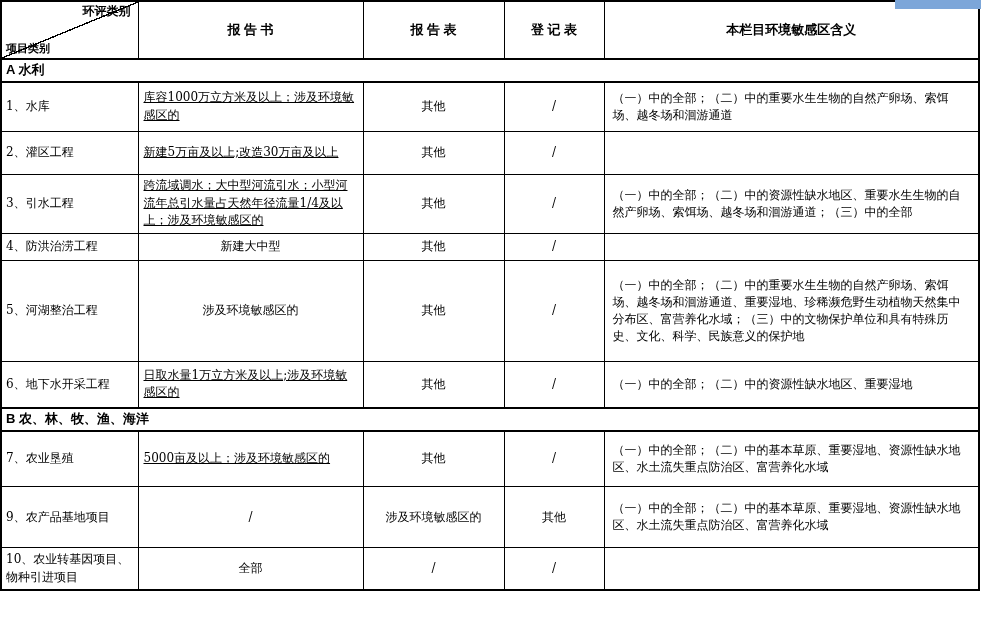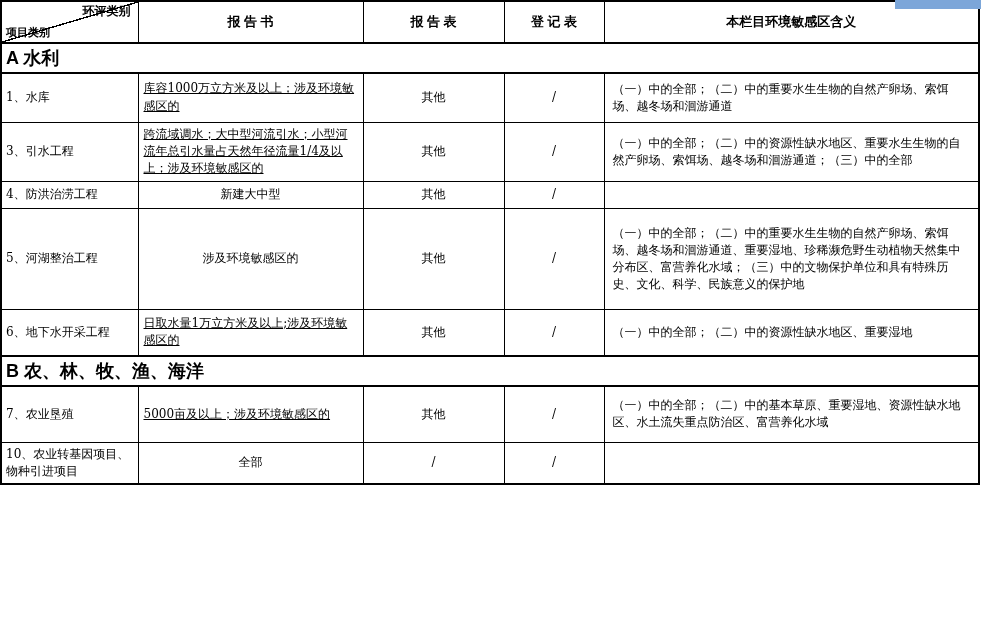--- a/index.html
+++ b/index.html
@@ -17,32 +17,32 @@
   td{
     border:1px solid #000;font-size:12px;vertical-align:middle;
     padding:2px 4px;line-height:1.45;word-break:break-all;
   }
   thead td{
     font-family:"Liberation Sans","DejaVu Sans",sans-serif;
     font-weight:bold;text-align:center;font-size:13px;
     border-bottom:2px solid #000;height:32px;
   }
   td.diag{
-    padding:4px;position:relative;
+    padding:12px;position:relative;
     background:linear-gradient(to bottom right,
       transparent calc(50% - 0.7px),
       #000 calc(50% - 0.7px),
       #000 calc(50% + 0.7px),
       transparent calc(50% + 0.7px));
   }
   .diag .top-label{position:absolute;top:1px;right:7px;font-size:12px;}
   .diag .bottom-label{position:absolute;bottom:1px;left:4px;font-size:11px;}
   tr.section td{
     font-family:"Liberation Sans","DejaVu Sans",sans-serif;
-    font-weight:bold;text-align:left;font-size:18px;
+    font-weight:bold;text-align:left;font-size:13px;
     border-top:2px solid #000;border-bottom:2px solid #000;
     padding:1px 4px;
   }
   td.cat{text-align:left;padding-left:4px;}
   td.al{text-align:left;padding-left:5px;text-decoration:underline;}
   td.ac{text-align:center;}
   td.meaning{text-align:left;padding:2px 6px 2px 8px;line-height:17px;}
 </style>
 </head>
 <body>
@@ -75,20 +75,27 @@
     </tr>
 
     <tr style="height:49px;">
       <td class="cat">1、水库</td>
       <td class="al">库容1000万立方米及以上；涉及环境敏感区的</td>
       <td class="ac">其他</td>
       <td class="ac">/</td>
       <td class="meaning">（一）中的全部；（二）中的重要水生生物的自然产卵场、索饵场、越冬场和洄游通道</td>
     </tr>
 
+    <tr style="height:43px;">
+      <td class="cat">2、灌区工程</td>
+      <td class="al">新建5万亩及以上;改造30万亩及以上</td>
+      <td class="ac">其他</td>
+      <td class="ac">/</td>
+      <td class="meaning"></td>
+    </tr>
 
     <tr style="height:59px;">
       <td class="cat">3、引水工程</td>
       <td class="al">跨流域调水；大中型河流引水；小型河流年总引水量占天然年径流量1/4及以上；涉及环境敏感区的</td>
       <td class="ac">其他</td>
       <td class="ac">/</td>
       <td class="meaning">（一）中的全部；（二）中的资源性缺水地区、重要水生生物的自然产卵场、索饵场、越冬场和洄游通道；（三）中的全部</td>
     </tr>
 
     <tr style="height:27px;">
@@ -121,20 +128,27 @@
 
     <tr style="height:56px;">
       <td class="cat">7、农业垦殖</td>
       <td class="al">5000亩及以上；涉及环境敏感区的</td>
       <td class="ac">其他</td>
       <td class="ac">/</td>
       <td class="meaning">（一）中的全部；（二）中的基本草原、重要湿地、资源性缺水地区、水土流失重点防治区、富营养化水域</td>
     </tr>
 
 
+    <tr style="height:61px;">
+      <td class="cat">9、农产品基地项目</td>
+      <td class="ac">/</td>
+      <td class="ac">涉及环境敏感区的</td>
+      <td class="ac">其他</td>
+      <td class="meaning">（一）中的全部；（二）中的基本草原、重要湿地、资源性缺水地区、水土流失重点防治区、富营养化水域</td>
+    </tr>
 
     <tr style="height:42px;">
       <td class="cat">10、农业转基因项目、物种引进项目</td>
       <td class="ac">全部</td>
       <td class="ac">/</td>
       <td class="ac">/</td>
       <td class="meaning"></td>
     </tr>
   </tbody>
 </table>

